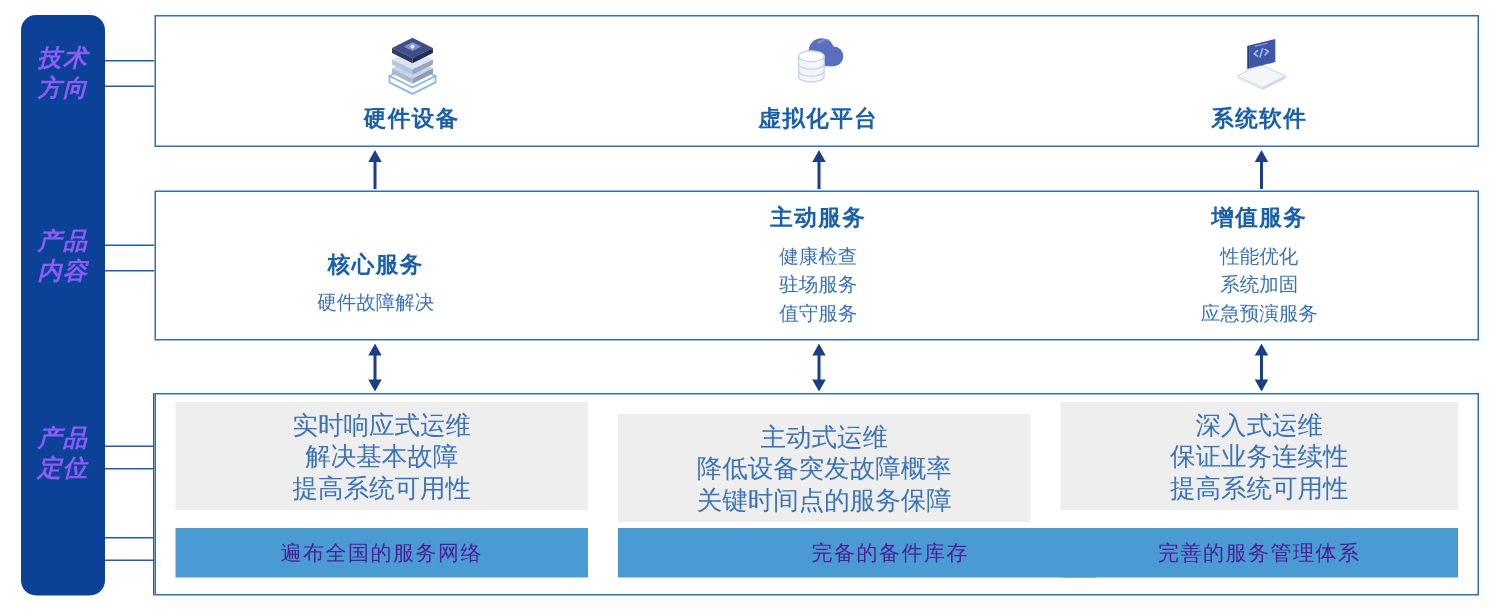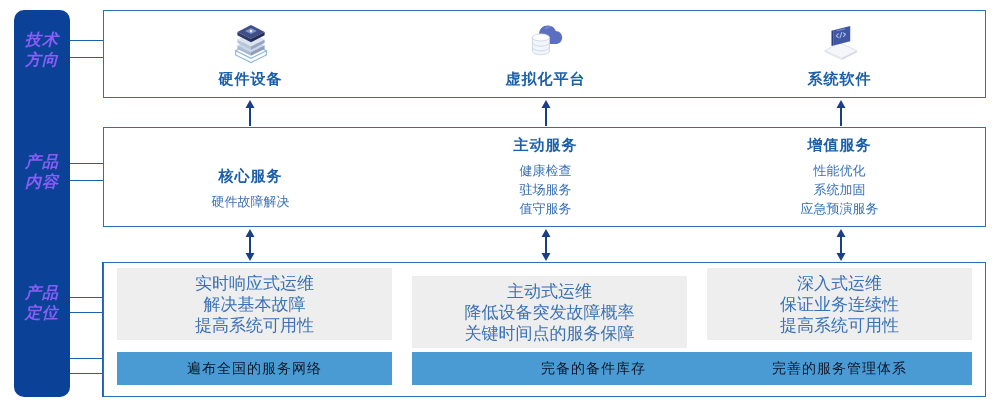--- a/index.html
+++ b/index.html
@@ -130,21 +130,21 @@
   }
   .blue-bar {
     position: absolute;
     background: #4a9bd4;
     display: flex;
     align-items: center;
     justify-content: center;
   }
   .blue-bar-label {
     font-size: 14px;
-    color: #0f172a;
+    color: #4c1d95;
     letter-spacing: 1px;
     white-space: nowrap;
   }
 
   
   .arrow {
     position: absolute;
     width: 14px;
   }
 </style>
@@ -181,21 +181,21 @@
   <div class="stub" style="left:70px; top:312px; width:33px;"></div>
 
   <div class="stub" style="left:70px; top:358px; width:33px;"></div>
   <div class="stub" style="left:70px; top:373px; width:33px;"></div>
 
   <div class="vstub" style="left:102px; top:262px; height:135px;"></div>
 
   <div class="panel" style="left:103px; top:10px; width:883px; height:88px;">
   </div>
 
-  <div class="tech-col" style="left:103px; top:10px; width:295px; height:88px;">
+  <div class="tech-col" style="left:103px; top:10px; width:295px; height:88px;padding-left:24px;">
     <svg class="tech-icon" viewBox="0 0 64 54">
 
       <path d="M14 36 L32 27 L50 36 L32 45 Z" fill="none" stroke="#8fb7de" stroke-width="1.4"></path>
       <path d="M14 36 L14 41 L32 50 L50 41 L50 36" fill="none" stroke="#8fb7de" stroke-width="1.4"></path>
 
       <path d="M16 30 L32 22 L48 30 L32 38 Z" fill="#c9d4e6"></path>
       <path d="M16 30 L16 34 L32 42 L32 38 Z" fill="#aab9d2"></path>
       <path d="M48 30 L48 34 L32 42 L32 38 Z" fill="#8d9dba"></path>
 
       <path d="M16 23 L32 15 L48 23 L32 31 Z" fill="#dde4ef"></path>

